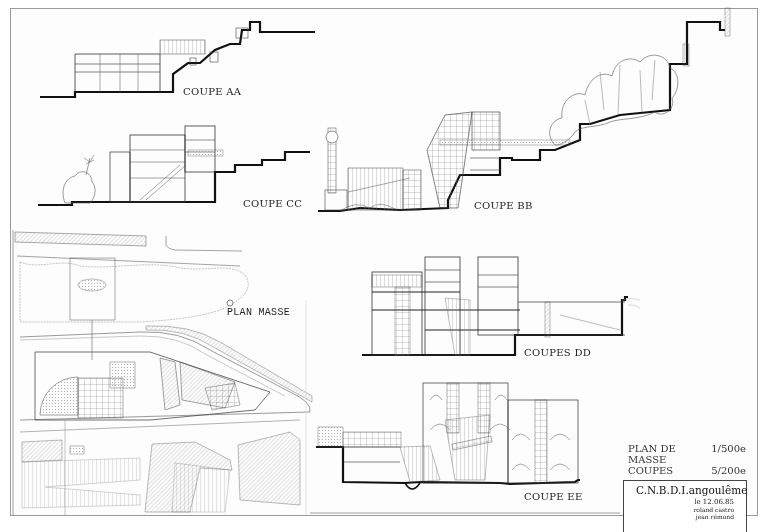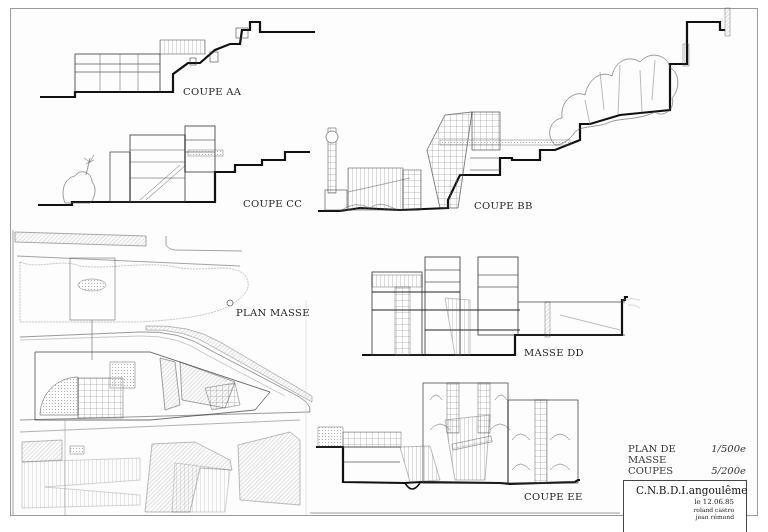--- a/index.html
+++ b/index.html
@@ -3,21 +3,21 @@
 <meta charset="utf-8">
 <style>
   html, body { margin: 0; padding: 0; background: #ffffff; }
   body { width: 768px; height: 532px; position: relative; overflow: hidden; font-family: "DejaVu Serif", serif; color: #1a1a1a; }
   .sheet { position: absolute; left: 10px; top: 8px; width: 748px; height: 508px; border: 1px solid #9a9a9a; box-sizing: border-box; background: #fdfdfd; }
   svg.draw { position: absolute; left: 0; top: 0; }
   .label { position: absolute; font-family: "DejaVu Serif", serif; font-size: 8px; letter-spacing: 0.3px; color: #222; white-space: nowrap; }
   .label.big { font-size: 10px; }
   .scales { position: absolute; left: 628px; top: 443px; width: 118px; font-size: 10px; color: #333; }
   .scales .row { display: flex; justify-content: space-between; line-height: 11px; }
-  .scales .val { font-style: italic; }
+  .scales .val { }
   .titleblock { position: absolute; left: 623px; top: 480px; width: 124px; height: 54px; border: 1px solid #444; box-sizing: border-box; background: #fff; padding: 2px 12px; }
   .tb-title { display: flex; justify-content: space-between; font-size: 10.5px; line-height: 14px; color: #111; }
   .tb-bottom { display: flex; justify-content: space-between; align-items: flex-end; margin-top: 1px; flex-direction: column; }
   .tb-date { font-size: 7px; color: #222; }
   .tb-authors { font-size: 6px; text-align: right; line-height: 7px; color: #222; }
 </style>
 </head>
 <body>
 
 <div class="sheet"></div>
@@ -161,23 +161,23 @@
     <circle cx="230" cy="303" r="3" fill="#fff" stroke="#333" stroke-width="0.6"></circle>
     <line x1="306" y1="300" x2="306" y2="515" stroke="#ccc" stroke-width="0.5"></line>
   </g>
 
   <line x1="310" y1="513" x2="620" y2="513" stroke="#888" stroke-width="0.8"></line>
 </svg>
 
 <div class="label big" style="left:183px; top:86px;">COUPE AA</div>
 <div class="label big" style="left:227px; top:198px;padding-left:16px;">COUPE CC</div>
 <div class="label big" style="left:466px; top:200px;margin-left:8px;">COUPE BB</div>
-<div class="label big" style="left:524px; top:347px;">MASSE DD</div>
+<div class="label big" style="left:524px; top:347px;">COUPES DD</div>
 <div class="label big" style="left:524px; top:491px;">COUPE EE</div>
-<div class="label big" style="left:236px; top:307px;">PLAN MASSE</div>
+<div class="label big" style="left:227px; top:307px;font-family:Liberation Mono, monospace;">PLAN MASSE</div>
 
 <div class="scales">
   <div class="row">
     <span>PLAN DE MASSE</span>
     <span class="val">1/500e</span>
   </div>
   <div class="row">
     <span>COUPES</span>
     <span class="val">5/200e</span>
   </div>

